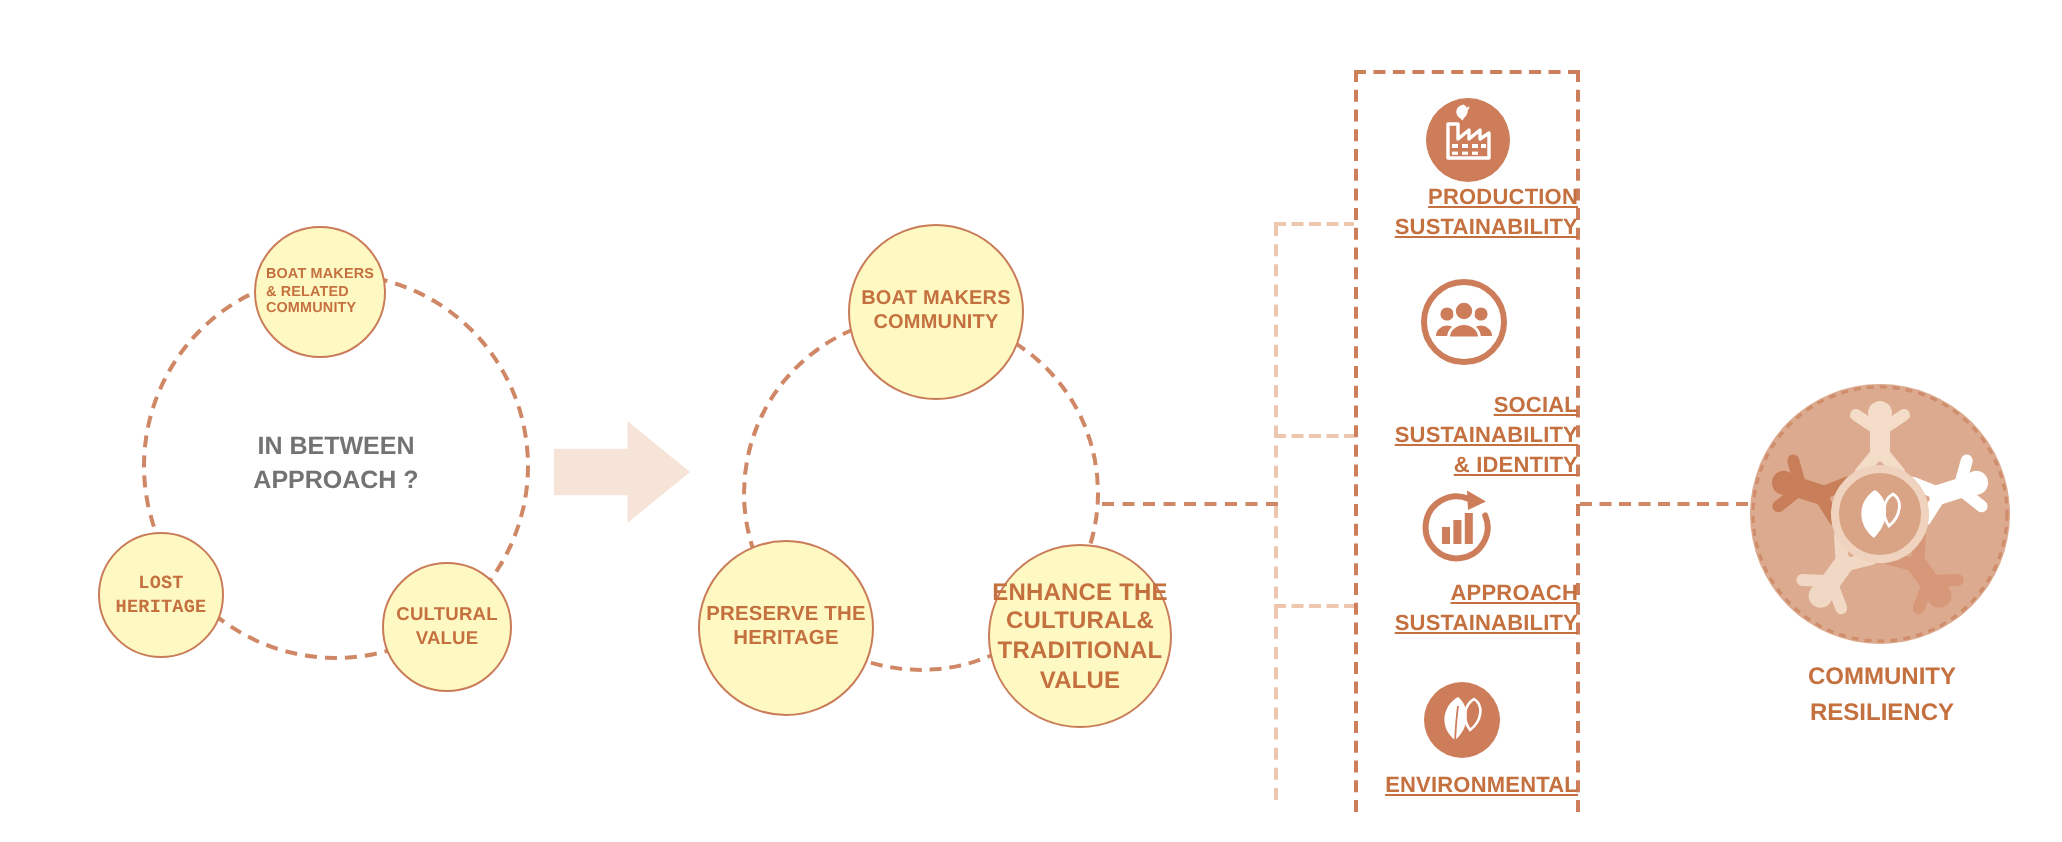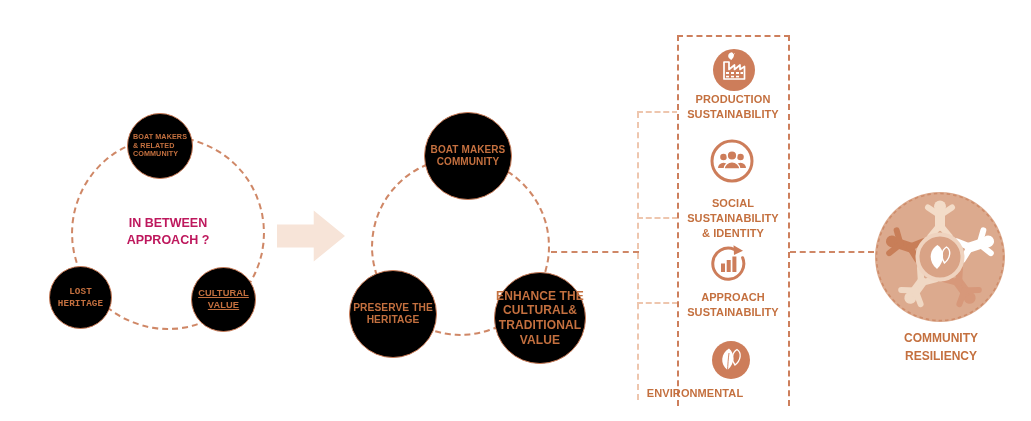--- a/index.html
+++ b/index.html
@@ -3,46 +3,46 @@
 <meta charset="utf-8">
 <style>
   html,body{margin:0;padding:0;background:#fff;}
   .canvas{
     position:relative;width:1031px;height:421px;background:#fff;overflow:hidden;
     font-family:"Liberation Sans",sans-serif;color:var(--accent-text,#c4703f);
   }
   .abs{position:absolute;}
   .pre{white-space:pre-line;}
   .circle{
-    position:absolute;border-radius:50%;background:#000000;box-sizing:border-box;
+    position:absolute;border-radius:50%;background:#fef9c3;box-sizing:border-box;
     display:flex;align-items:center;justify-content:center;text-align:center;
   }
   .solid-circle{border:1.6px solid var(--circle-outline,#ca7c58);z-index:3;}
   .dashed-circle{border:2px dashed var(--dash-line,#cf8766);background:transparent;z-index:1;}
   .node-label{font-weight:bold;color:var(--accent-text,#c4703f);line-height:1.22;letter-spacing:.1px;}
   .center-label{position:absolute;text-align:center;font-weight:bold;z-index:2;}
-  .d1-center{font-size:12.5px;line-height:17px;color:#be185d;}
+  .d1-center{font-size:12.5px;line-height:17px;color:#737373;}
   .d2-center{font-size:13.5px;line-height:18px;color:var(--heading-dark,#bf5a1d);letter-spacing:.2px;}
   .hline{position:absolute;border-top:2px dashed var(--dash-line,#cf8766);z-index:0;}
   .vline{position:absolute;border-left:2px dashed var(--dash-line,#cf8766);z-index:0;}
   .bracket{border-color:var(--bracket-line,#eec6ae);}
   .sus-box{
     position:absolute;left:677px;top:35px;width:113px;height:371px;box-sizing:border-box;
     border:2px dashed #cd7f5c;border-bottom:none;z-index:1;background:#fff;
   }
   .block-arrow{
     position:absolute;left:277px;top:207px;width:68px;height:58px;
     background:var(--arrow-fill,#f7e4d8);
     clip-path:polygon(0% 30%,54% 30%,54% 6%,100% 50%,54% 94%,54% 70%,0% 70%);
     z-index:0;
   }
   .col-item-icon{position:absolute;z-index:2;}
   .col-label{
-    position:absolute;width:112px;text-align:center;font-weight:bold;
-    font-size:11px;line-height:15px;color:var(--accent-text,#c4703f);z-index:2;letter-spacing:.1px;
+    position:absolute;width:112px;text-align:right;font-weight:bold;
+    font-size:11px;line-height:15px;color:var(--accent-text,#c4703f);z-index:2;letter-spacing:.1px;text-decoration:underline;
   }
   .outcome-label{
     position:absolute;left:879px;top:329px;width:124px;text-align:center;
     font-weight:bold;font-size:12px;line-height:18px;color:var(--accent-text,#c4703f);
   }
   .icon-fill{fill:var(--icon-fill,#cd7d5a);}
   .icon-stroke{stroke:var(--icon-fill,#cd7d5a);}
 </style>
 </head>
 <body>
@@ -55,21 +55,21 @@
 
   <div class="circle solid-circle" style="left:127px;top:113px;width:66px;height:66px;">
     <span class="node-label pre" style="font-size:7.2px;text-align:left;">BOAT MAKERS
 &amp; RELATED
 COMMUNITY</span>
   </div>
   <div class="circle solid-circle" style="left:49px;top:266px;width:63px;height:63px;">
     <span class="node-label pre" style="font-size:9.3px;font-family:Liberation Mono, monospace;">LOST
 HERITAGE</span>
   </div>
-  <div class="circle solid-circle" style="left:191px;top:267px;width:65px;height:65px;text-decoration:underline;">
+  <div class="circle solid-circle" style="left:191px;top:281px;width:65px;height:65px;">
     <span class="node-label pre" style="font-size:9.3px;">CULTURAL
 VALUE</span>
   </div>
 
   <div class="block-arrow"></div>
 
   <div class="circle dashed-circle" style="left:371px;top:157px;width:179px;height:179px;"></div>
 
   <div class="circle solid-circle" style="left:424px;top:112px;width:88px;height:88px;">
     <span class="node-label pre" style="font-size:10px;">BOAT MAKERS
@@ -141,21 +141,21 @@
 SUSTAINABILITY</div>
 
   <div class="col-item-icon" style="left:711px;top:340px;">
     <svg width="40" height="40" viewBox="0 0 40 40">
       <circle class="icon-fill" cx="20" cy="20" r="19"></circle>
       <path d="M16.5 30 C8.5 24 10 13 18 8.5 C24 13 24 24 16.5 30 Z" fill="#fff"></path>
       <path d="M24 25 C30 20.5 31 12.5 26 9.5 C21 12.5 20 19.5 24 25 Z" fill="none" stroke="#fff" stroke-width="1.3"></path>
       <path d="M16.5 31 C16.8 25 17.3 18 18 13" fill="none" stroke="#cd7d5a" stroke-width="0.9"></path>
     </svg>
   </div>
-  <div class="col-label pre" style="left:639px;top:386px;">ENVIRONMENTAL</div>
+  <div class="col-label pre" style="left:677px;top:386px;">ENVIRONMENTAL</div>
 
   <div class="abs" style="left:874px;top:191px;">
     <svg width="132" height="132" viewBox="-66 -66 132 132">
       <circle r="65" fill="#dcaa8e"></circle>
       <circle r="63.5" fill="none" stroke="#cf8d6b" stroke-width="1.6" stroke-dasharray="3.5 3"></circle>
 
       <g stroke-linecap="round">
         <g transform="rotate(0)">
             <g transform="translate(0,-34)" stroke="#f3dcc8" fill="#f3dcc8">
           <circle cy="-16.5" r="6" stroke="none"></circle>

